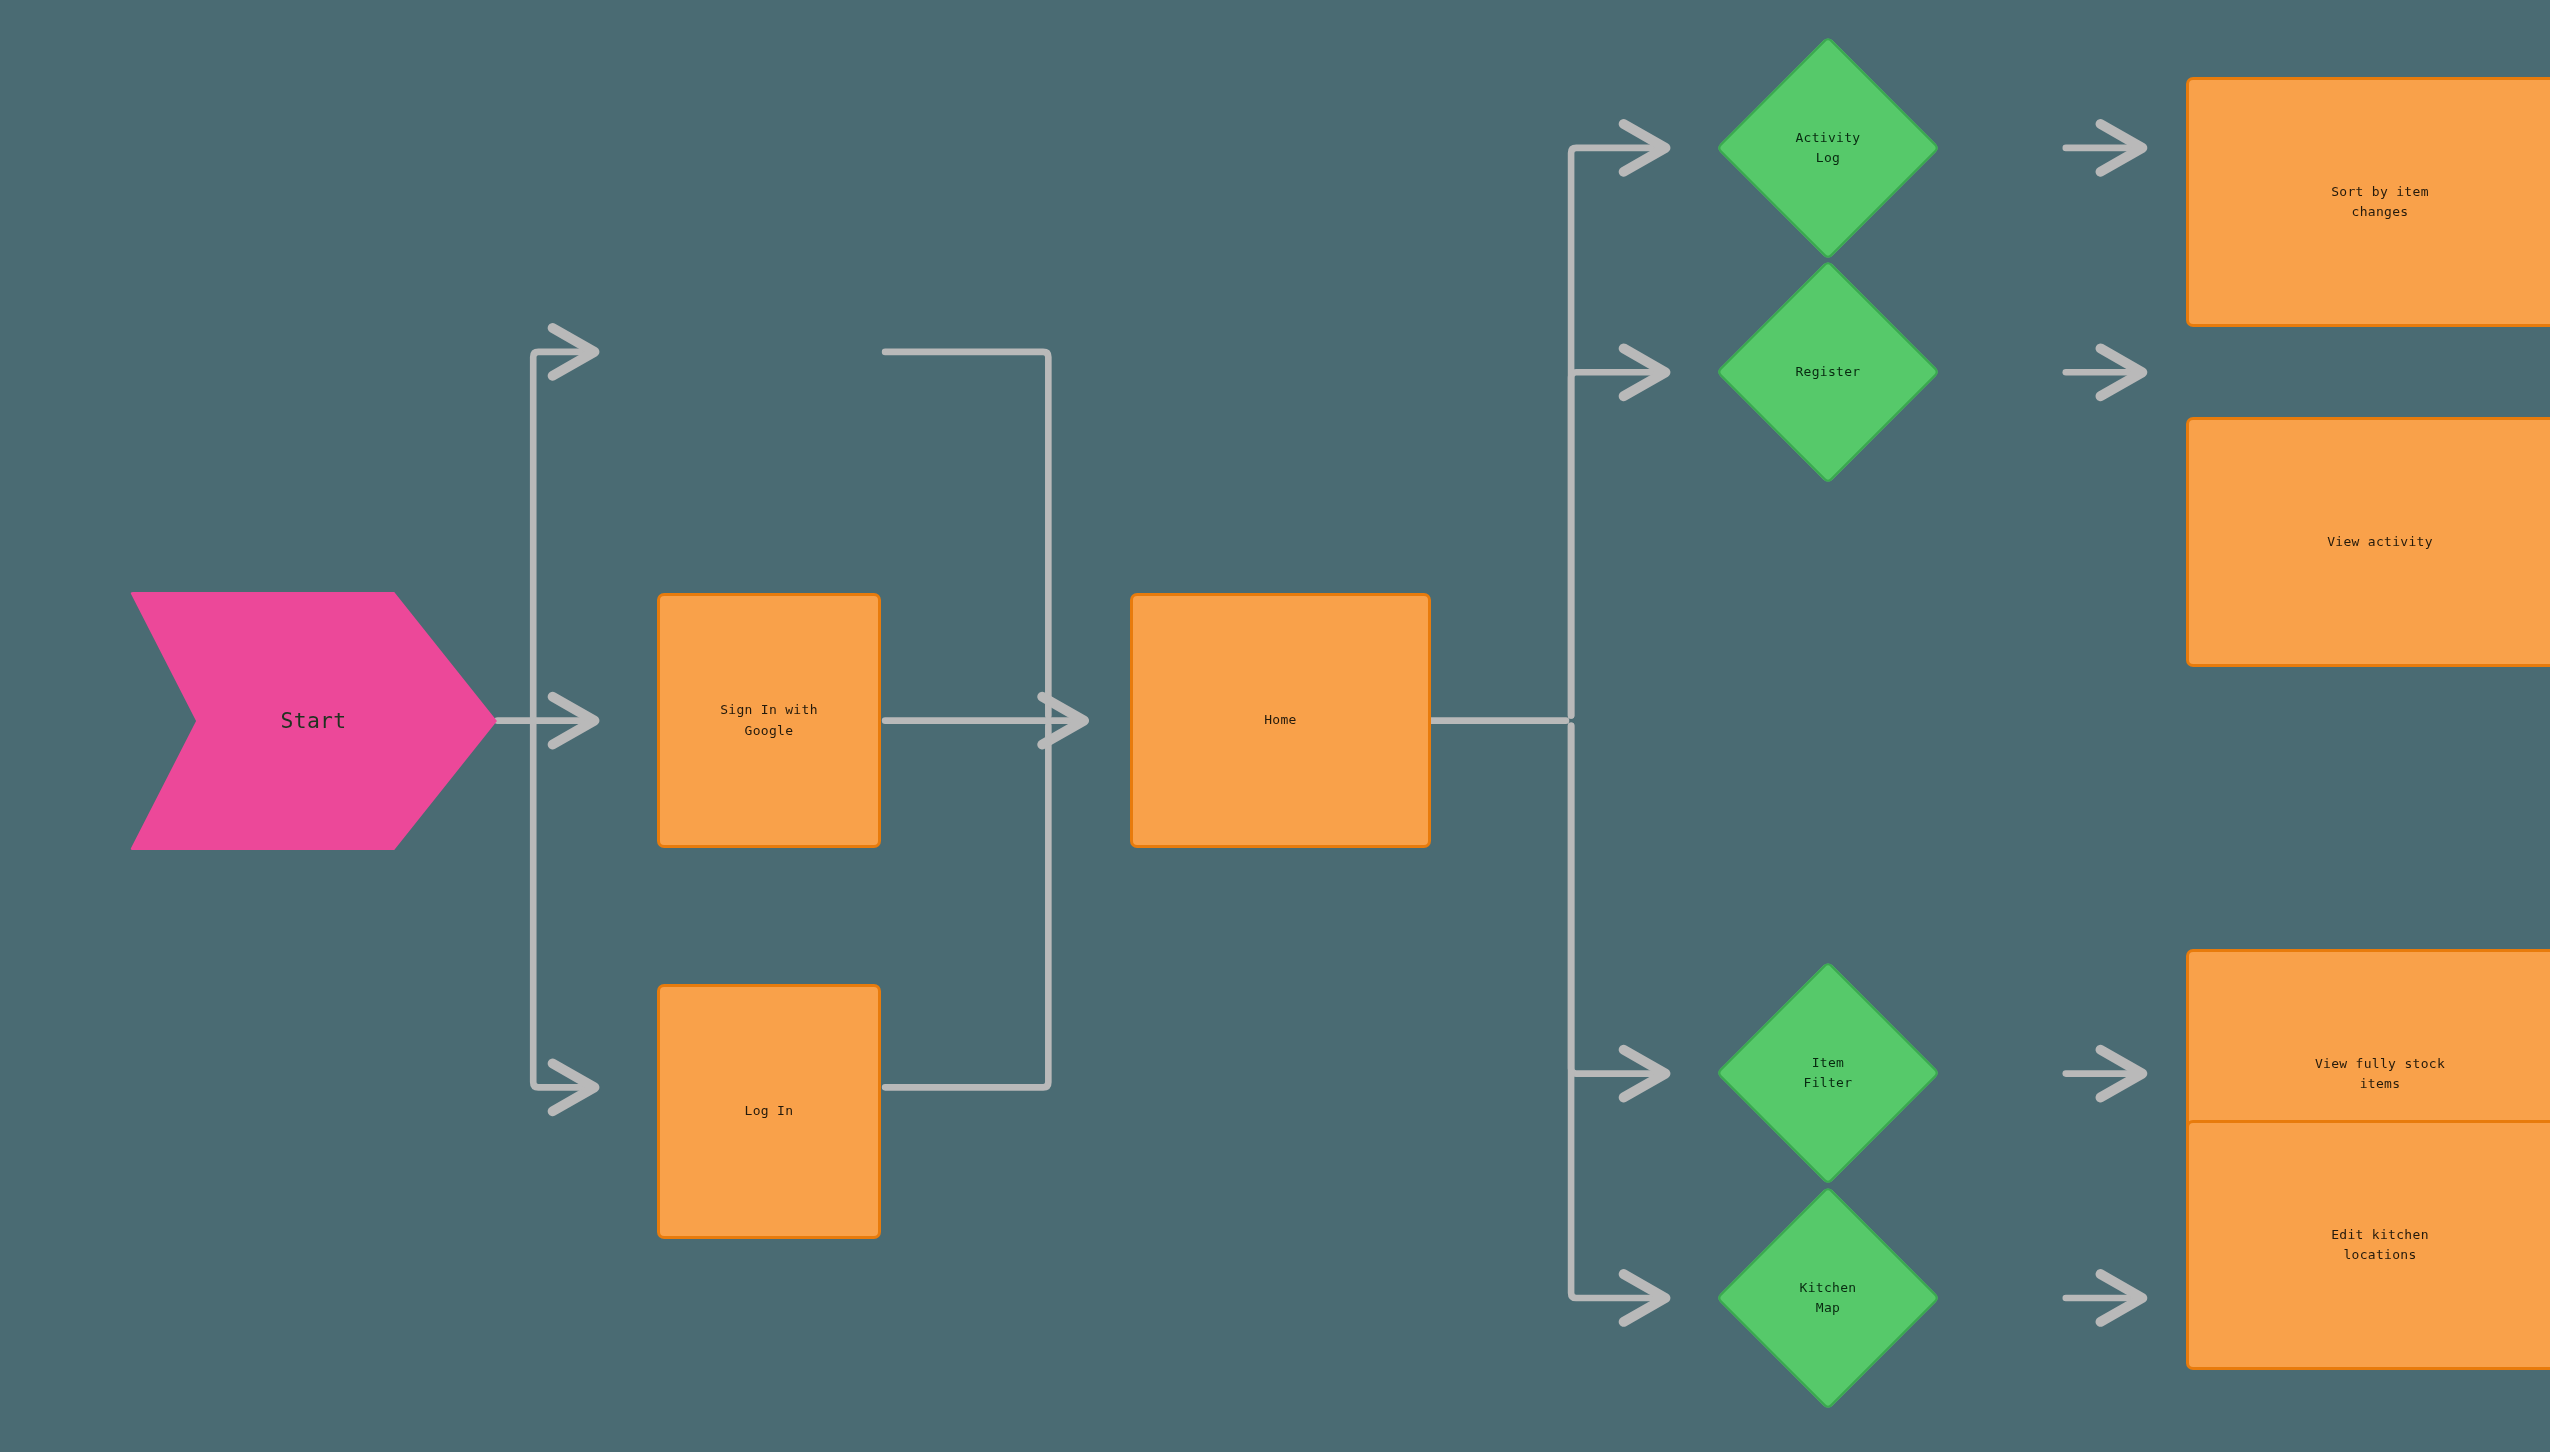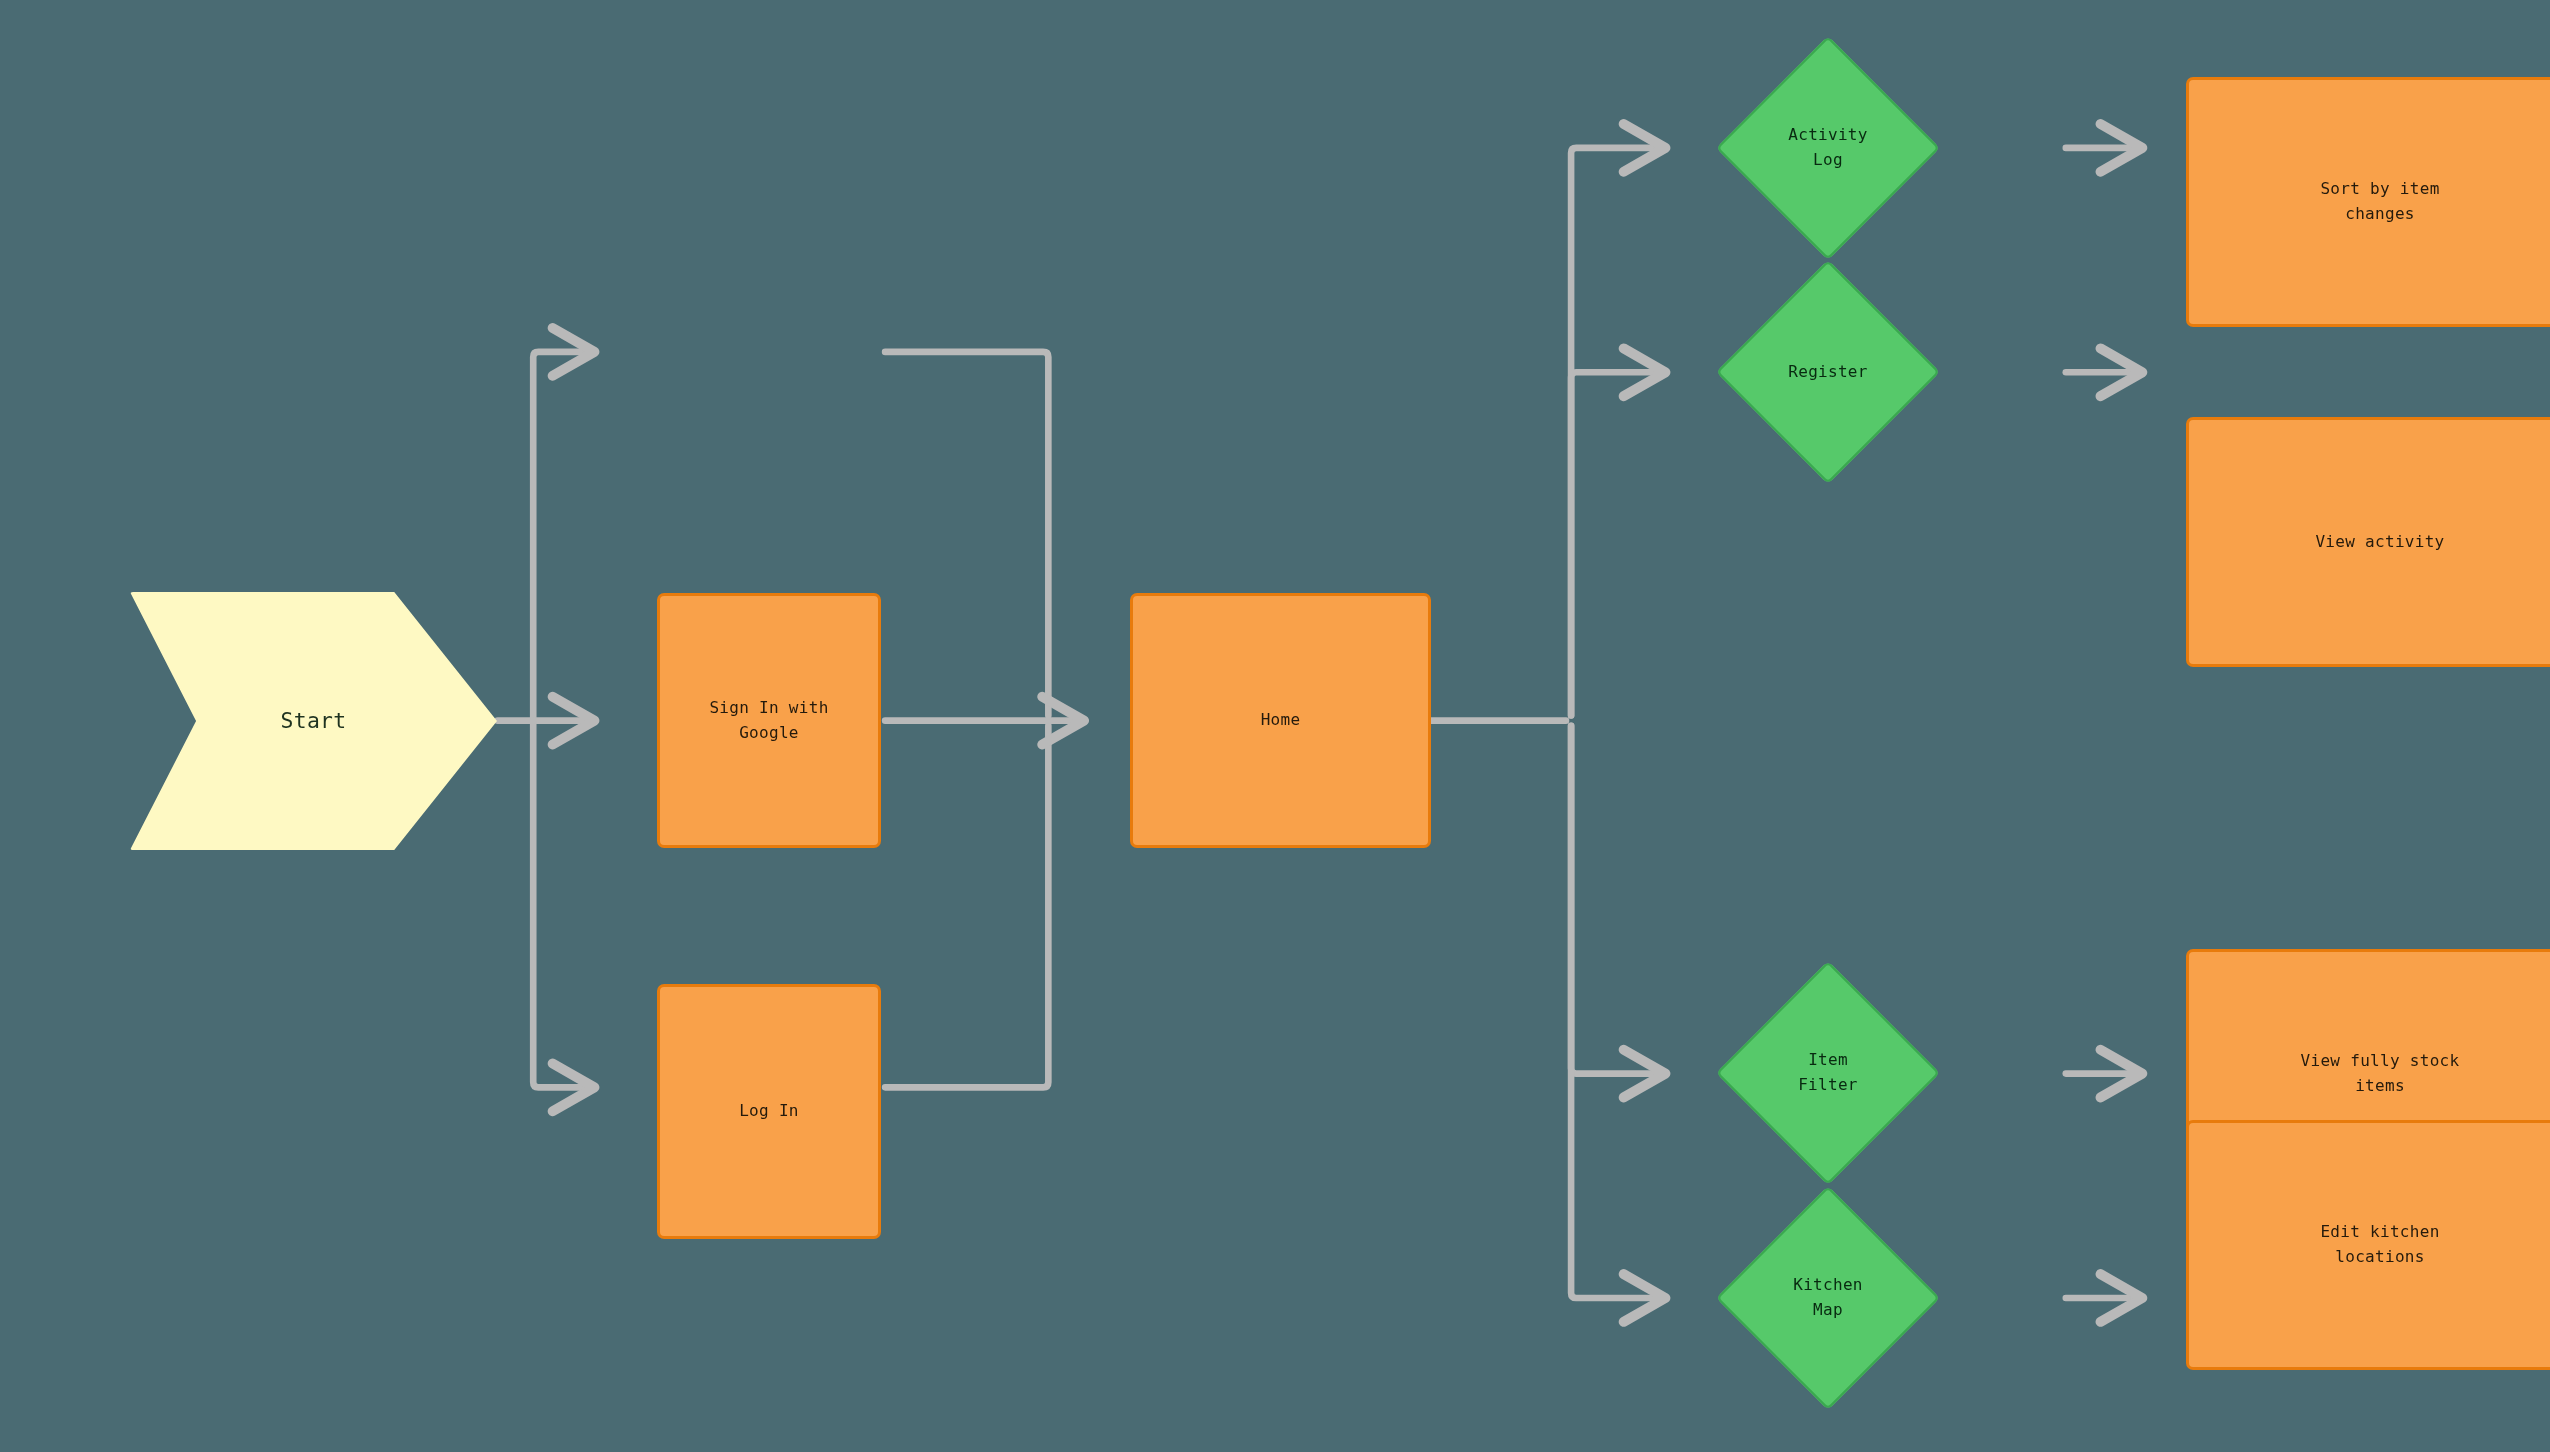--- a/index.html
+++ b/index.html
@@ -9,21 +9,21 @@
     background:#4a6b73;
     overflow:hidden;
     font-family:"DejaVu Sans Mono","Liberation Mono",monospace;
   }
   svg.edges{position:absolute;left:0;top:0;width:3642px;height:1452px;pointer-events:none;}
 
   .node{position:absolute;box-sizing:border-box;display:flex;align-items:center;justify-content:center;text-align:center;}
 
   .node .lbl{
     display:block;width:100%;
-    font-size:16px;line-height:1.55;
+    font-size:13px;line-height:1.55;
     letter-spacing:0.3px;
     font-weight:400;
     white-space:pre-line;
   }
 
   
   .box{
     background:#f9a14a;
     border:3.6px solid #e87b0c;
     border-radius:7.1px;
@@ -41,21 +41,21 @@
     background:#56c96a;
     border:0;
     transform:rotate(45deg) scale(0.7072);
     border-radius:8.2px;
     box-shadow:inset 0 0 0 3.1px #3aa94f;
   }
   .diamond .lbl{position:relative;z-index:2;}
 
   
   .start{
-    background:#fef9c3;
+    background:#ec4899;
     color:#1f3320;
     -webkit-clip-path:polygon(0% 0%, 72% 0%, 100% 50%, 72% 100%, 0% 100%, 18% 50%);
     clip-path:polygon(0% 0%, 72% 0%, 100% 50%, 72% 100%, 0% 100%, 18% 50%);
     border-radius:3.1px;
   }
   .start .lbl{font-size:21.4px;}
 </style>
 </head>
 <body>
 

